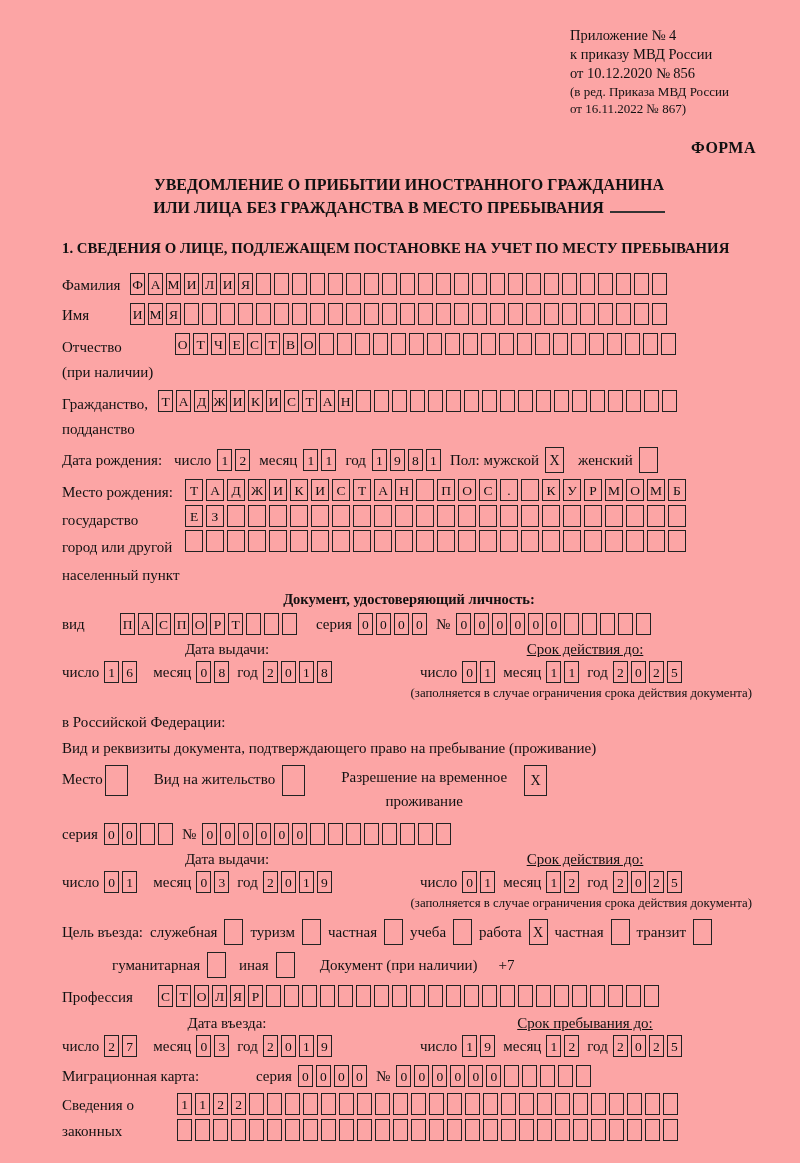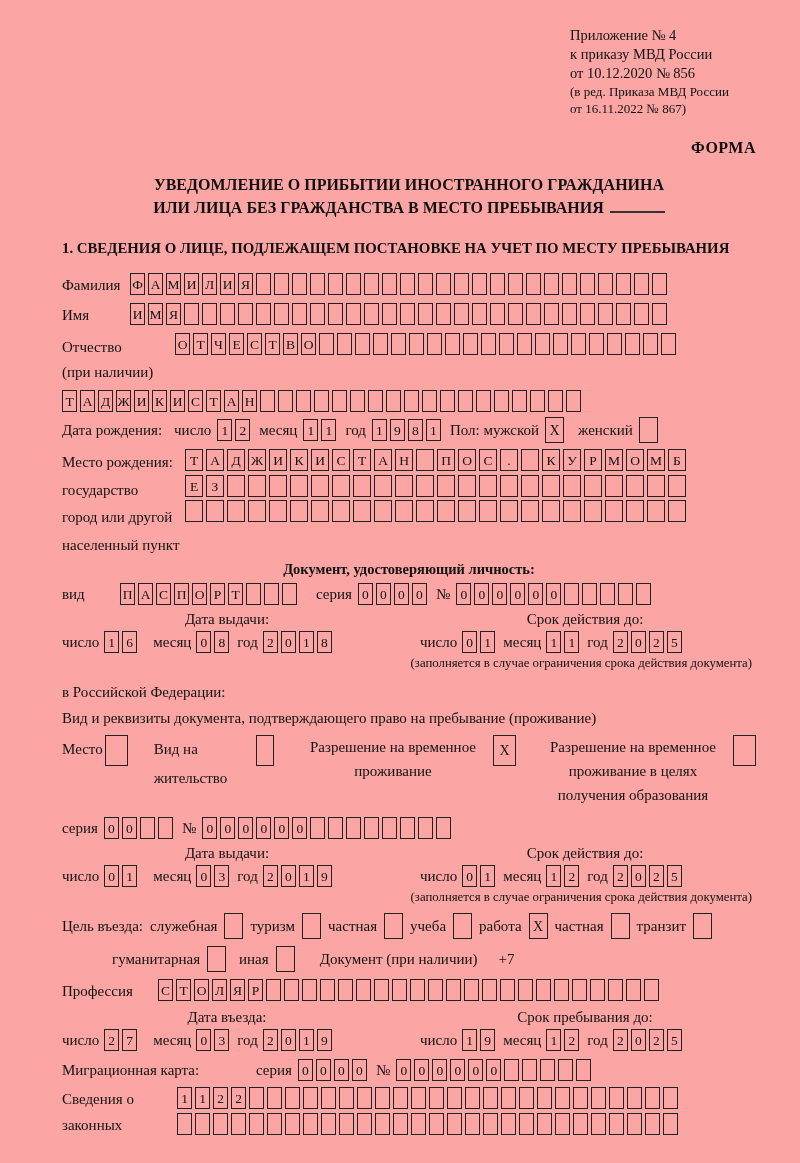--- a/index.html
+++ b/index.html
@@ -40,21 +40,21 @@
   .pb-rows .cells { display:block; margin-bottom:3.5px; }
 
   
   .doc-head { text-align:center; font-weight:bold; font-size:14.5px; margin:2px 0 5px 0; }
 
   .dates { display:flex; font-size:15px; margin-top:6px; }
   .dates-left { width:358px; flex-shrink:0; }
   .dates-right { flex:1; }
   .date-head { text-align:center; font-size:15px; margin-bottom:3px; }
   .dates-left .date-head { width:330px; }
-  .dates-right .date-head { width:330px; }
+  .dates-right .date-head { width:330px;text-decoration:underline; }
   .date-fields { display:flex; align-items:center; }
   .date-fields > span { margin-right:5px; }
   .small-note { font-size:12.8px; text-align:right; padding-right:4px; margin-top:3px; margin-bottom:8px; }
 
   .intro { font-size:15px; line-height:26px; }
   .opts { display:flex; align-items:flex-start; margin-top:4px; margin-bottom:10px; font-size:15px; }
   .opt { display:flex; align-items:flex-start; margin-right:12px; }
   .opt .o-lbl { margin-right:7px; line-height:29px; }
   .opt .o-lbl-multi { width:186px; text-align:center; line-height:24px; margin-right:7px; }
 
@@ -100,20 +100,24 @@
 
   <div class="row">
     <span class="lbl lbl2 w113">
       <span style="display:block">Отчество</span>
       <span style="display:block">(при наличии)</span>
     </span>
     <span class="cells"><span class="cell">О</span><span class="cell">Т</span><span class="cell">Ч</span><span class="cell">Е</span><span class="cell">С</span><span class="cell">Т</span><span class="cell">В</span><span class="cell">О</span><span class="cell"></span><span class="cell"></span><span class="cell"></span><span class="cell"></span><span class="cell"></span><span class="cell"></span><span class="cell"></span><span class="cell"></span><span class="cell"></span><span class="cell"></span><span class="cell"></span><span class="cell"></span><span class="cell"></span><span class="cell"></span><span class="cell"></span><span class="cell"></span><span class="cell"></span><span class="cell"></span><span class="cell"></span><span class="cell"></span></span>
   </div>
 
   <div class="row">
+    <span class="lbl lbl2 w96">
+      <span style="display:block">Гражданство,</span>
+      <span style="display:block">подданство</span>
+    </span>
     <span class="cells"><span class="cell">Т</span><span class="cell">А</span><span class="cell">Д</span><span class="cell">Ж</span><span class="cell">И</span><span class="cell">К</span><span class="cell">И</span><span class="cell">С</span><span class="cell">Т</span><span class="cell">А</span><span class="cell">Н</span><span class="cell"></span><span class="cell"></span><span class="cell"></span><span class="cell"></span><span class="cell"></span><span class="cell"></span><span class="cell"></span><span class="cell"></span><span class="cell"></span><span class="cell"></span><span class="cell"></span><span class="cell"></span><span class="cell"></span><span class="cell"></span><span class="cell"></span><span class="cell"></span><span class="cell"></span><span class="cell"></span></span>
   </div>
 
   <div class="inline-row" style="margin-top:4px;">
     <span>Дата рождения:</span>
     <span style="margin-left:6px;">число</span>
     <span class="cells"><span class="cell">1</span><span class="cell">2</span></span>
     <span>месяц</span>
     <span class="cells"><span class="cell">1</span><span class="cell">1</span></span>
     <span>год</span>
@@ -181,24 +185,20 @@
       <span class="box box-lg"></span>
     </span>
     <span class="opt" style="margin-left:14px;">
       <span class="o-lbl">Вид на жительство</span>
       <span class="box box-lg"></span>
     </span>
     <span class="opt" style="margin-left:14px;">
       <span class="o-lbl-multi">Разрешение на временное проживание</span>
       <span class="box box-lg">X</span>
     </span>
-    <span class="opt" style="margin-left:12px; margin-right:0;">
-      <span class="o-lbl-multi">Разрешение на временное проживание в целях получения образования</span>
-      <span class="box box-lg"></span>
-    </span>
   </div>
   <div class="inline-row">
     <span>серия</span>
     <span class="cells"><span class="cell">0</span><span class="cell">0</span><span class="cell"></span><span class="cell"></span></span>
     <span>№</span>
     <span class="cells"><span class="cell">0</span><span class="cell">0</span><span class="cell">0</span><span class="cell">0</span><span class="cell">0</span><span class="cell">0</span><span class="cell"></span><span class="cell"></span><span class="cell"></span><span class="cell"></span><span class="cell"></span><span class="cell"></span><span class="cell"></span><span class="cell"></span></span>
   </div>
   <div class="dates">
     <div class="dates-left">
       <div class="date-head">Дата выдачи:</div>

